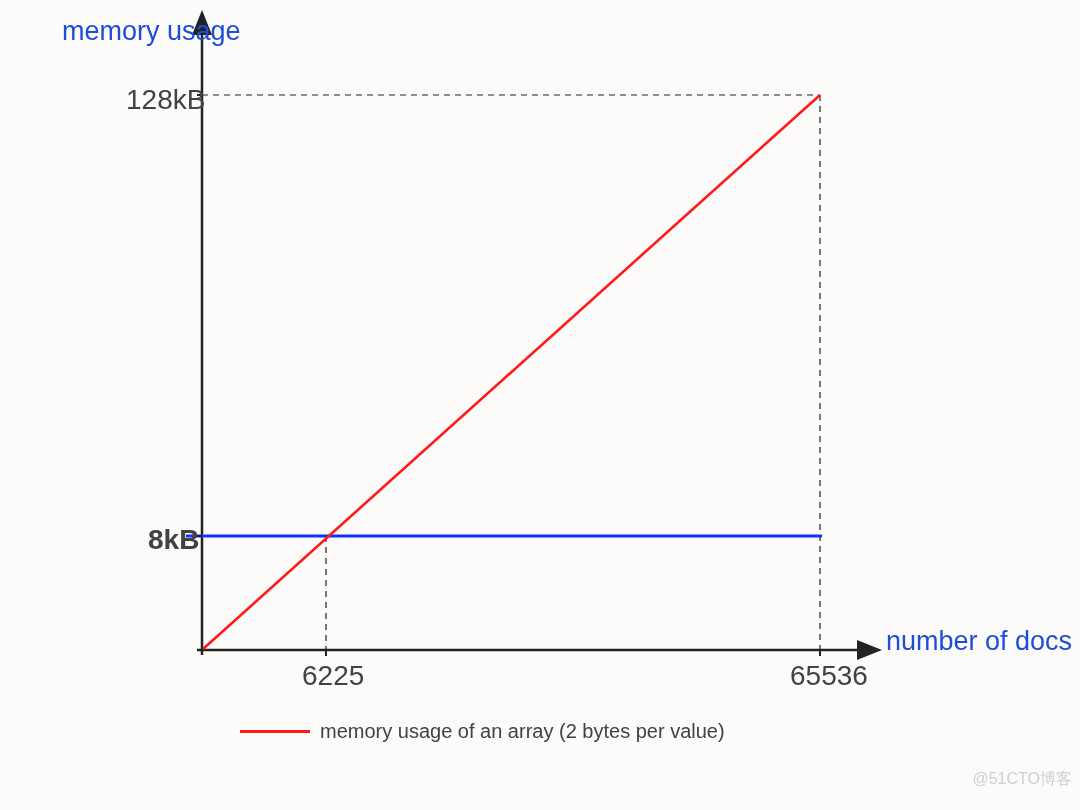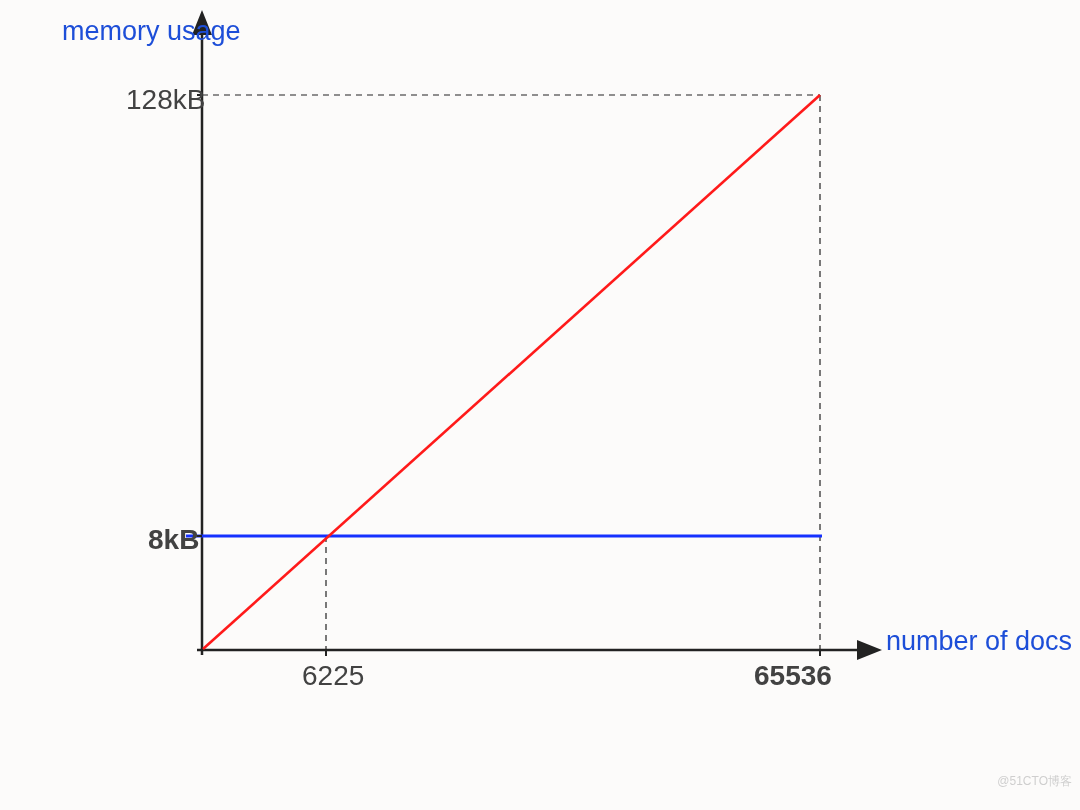--- a/index.html
+++ b/index.html
@@ -46,21 +46,21 @@
   }
   .legend-swatch {
     width: 70px;
     height: 0;
     border-top: 3px solid;
   }
   .watermark {
     position: absolute;
     right: 8px;
     bottom: 20px;
-    font-size: 12px;
+    font-size: 16px;
     color: #bcbcbc;
     opacity: 0.7;
   }
   svg { display:block; }
 </style>
 </head>
 <body>
 
 <div class="chart-area">
 
@@ -92,19 +92,23 @@
     <line x1="326" y1="650" x2="326" y2="656" stroke="#222" stroke-width="2"></line>
     <line x1="820" y1="650" x2="820" y2="656" stroke="#222" stroke-width="2"></line>
   </svg>
 
   <div class="axis-label" style="left:62px; top:16px;">memory usage</div>
   <div class="axis-label" style="left:886px; top:626px;">number of docs</div>
 
   <div class="tick-label" style="left:126px; top:84px;">128kB</div>
   <div class="tick-label" style="left:148px; top:524px;font-weight:bold;">8kB</div>
   <div class="tick-label" style="left:302px; top:660px;">6225</div>
-  <div class="tick-label" style="left:754px; top:660px;font-weight:bold;">65536</div>
+  <div class="tick-label" style="left:790px; top:660px;">65536</div>
 
   <div class="legend">
+    <div class="legend-row">
+      <div class="legend-swatch" style="border-color:#ff1a1a;"></div>
+      <span>memory usage of an array (2 bytes per value)</span>
+    </div>
   </div>
 
   <div class="watermark">@51CTO博客</div>
 </div>
 
 </body></html>

